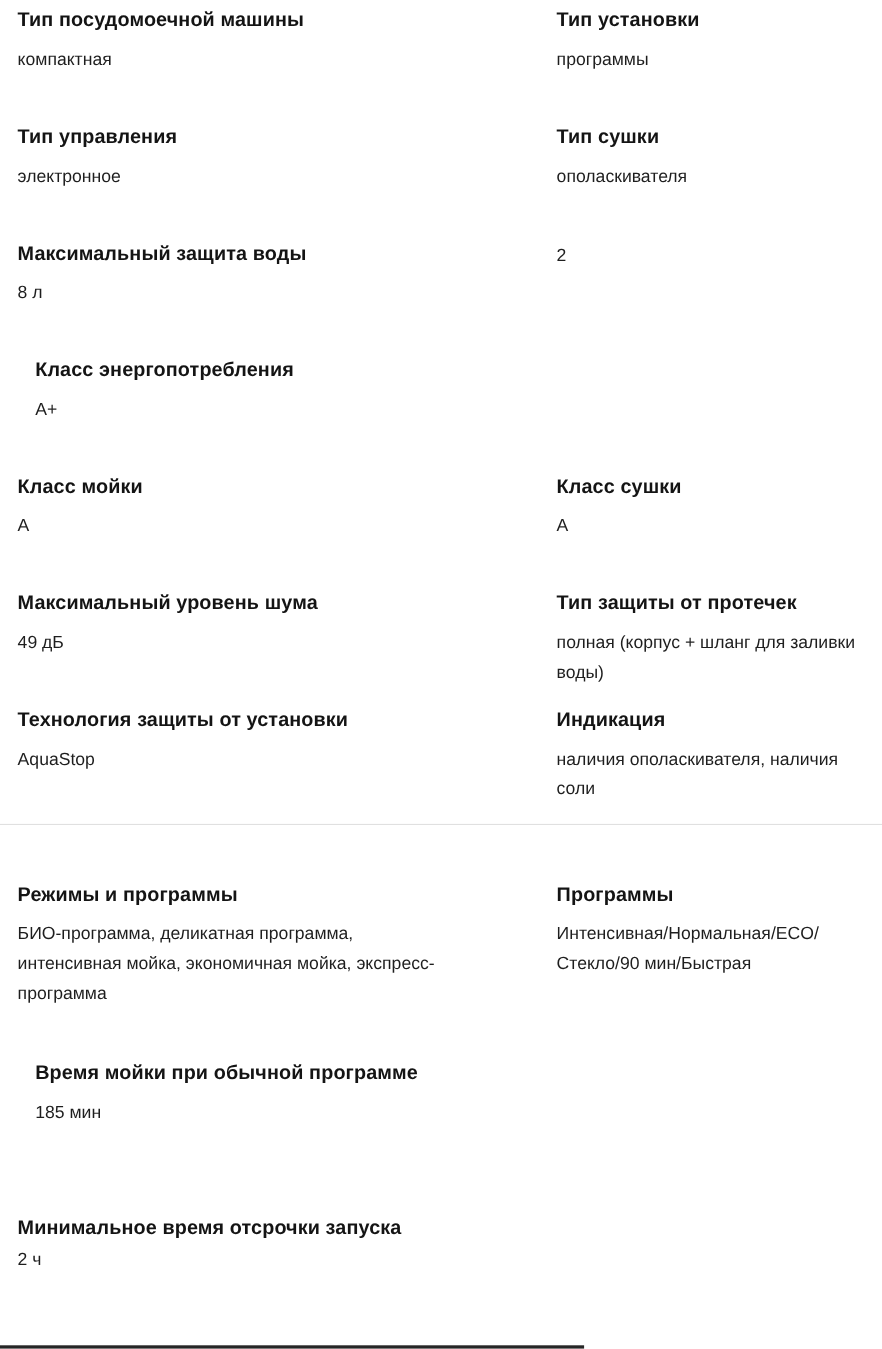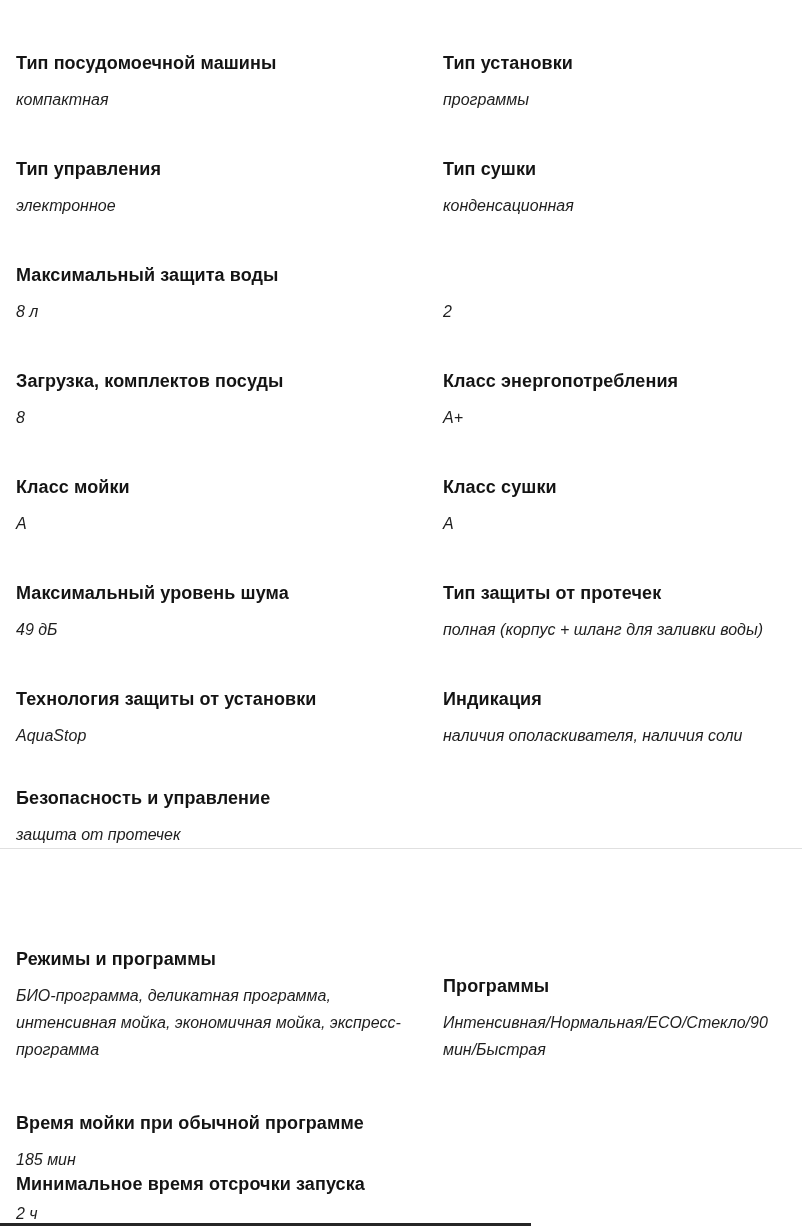--- a/index.html
+++ b/index.html
@@ -5,46 +5,45 @@
   * { margin: 0; padding: 0; box-sizing: border-box; }
   html, body { background: #ffffff; }
   body {
     width: 802px; height: 1226px;
     position: relative; overflow: hidden;
     font-family: "Liberation Sans", sans-serif;
     color: #1a1a1a;
     -webkit-font-smoothing: antialiased;
   }
   .page { padding: 7px 16px 0 16px; position: relative; }
-  .spec-row { display: flex; align-items: flex-end; }
+  .spec-row { display: flex; align-items: flex-start; gap: 47px; }
   .spec-cell { width: 427px; padding-right: 42px; }
-  .spec-cell.right { width: auto; flex: 1; padding-right: 0; }
+  .spec-cell.right { width: auto; flex: 1; padding-right: 0; margin-left: 16px; }
   .spec-label {
     font-size: 18px; line-height: 22px; font-weight: 700;
     color: #141414; margin-bottom: 12px;
     letter-spacing: 0.1px;
   }
   .spec-value {
     font-size: 16px; line-height: 27px; font-weight: 400;
     color: #1e1e1e;
-    font-style: italic;
   }
   
   .s1 .spec-row { height: 106px; }
   .s1 .spec-row.last { height: 99px; }
   
   .divider {
     border: none; border-top: 1px solid #e0e0e0;
     margin: 0 -16px; height: 0;
   }
   
   .s2 { padding-top: 52px; }
   .s2 .spec-row.r1 { height: 162px; }
   .s2 .spec-row.r2 { height: 110px; }
-  .s2 .spec-row.r3 .spec-label { margin-bottom: 5px; }
+  .s2 .spec-row.r3 .spec-label { margin-bottom: 5px; margin-top: 31px; }
   .bottom-bar {
     position: absolute; left: 0; bottom: 0;
     width: 531px; height: 3px; background: #262626;
   }
 </style>
 </head>
 <body>
 
 <div class="page">
 
@@ -61,39 +60,35 @@
       </div>
     </div>
 
     <div class="spec-row">
       <div class="spec-cell">
         <div class="spec-label">Тип управления</div>
         <div class="spec-value">электронное</div>
       </div>
       <div class="spec-cell right">
         <div class="spec-label">Тип сушки</div>
-        <div class="spec-value">конденсационная</div>
+        <div class="spec-value">ополаскивателя</div>
       </div>
     </div>
 
     <div class="spec-row">
       <div class="spec-cell">
         <div class="spec-label">Максимальный защита воды</div>
         <div class="spec-value">8 л</div>
       </div>
       <div class="spec-cell right">
         <div class="spec-value">2</div>
       </div>
     </div>
 
     <div class="spec-row">
-      <div class="spec-cell">
-        <div class="spec-label">Загрузка, комплектов посуды</div>
-        <div class="spec-value">8</div>
-      </div>
       <div class="spec-cell right">
         <div class="spec-label">Класс энергопотребления</div>
         <div class="spec-value">А+</div>
       </div>
     </div>
 
     <div class="spec-row">
       <div class="spec-cell">
         <div class="spec-label">Класс мойки</div>
         <div class="spec-value">А</div>
@@ -119,27 +114,20 @@
       <div class="spec-cell">
         <div class="spec-label">Технология защиты от установки</div>
         <div class="spec-value">AquaStop</div>
       </div>
       <div class="spec-cell right">
         <div class="spec-label">Индикация</div>
         <div class="spec-value">наличия ополаскивателя, наличия соли</div>
       </div>
     </div>
 
-    <div class="spec-row last">
-      <div class="spec-cell">
-        <div class="spec-label">Безопасность и управление</div>
-        <div class="spec-value">защита от протечек</div>
-      </div>
-      <div class="spec-cell right"></div>
-    </div>
 
   </section>
 
   <hr class="divider">
 
   <section class="s2">
 
     <div class="spec-row r1">
       <div class="spec-cell">
         <div class="spec-label">Режимы и программы</div>

